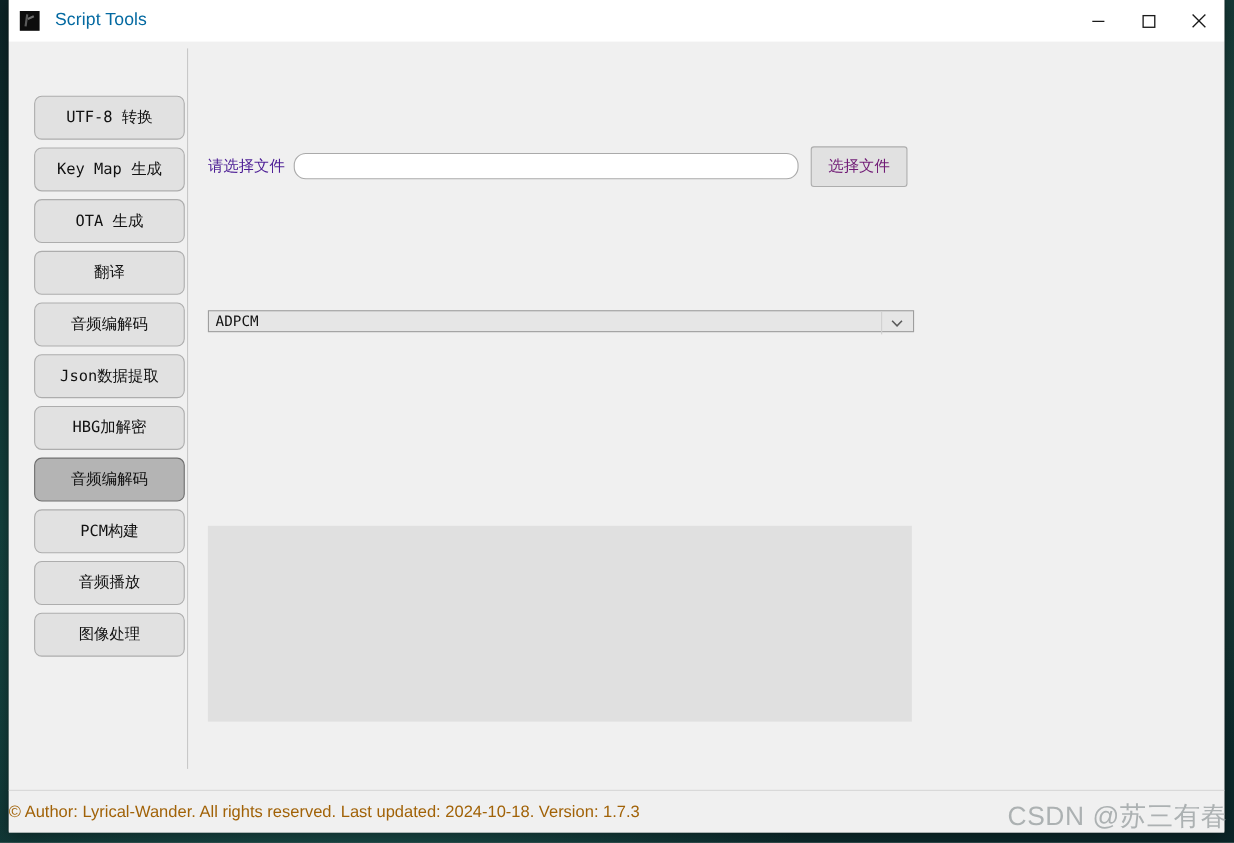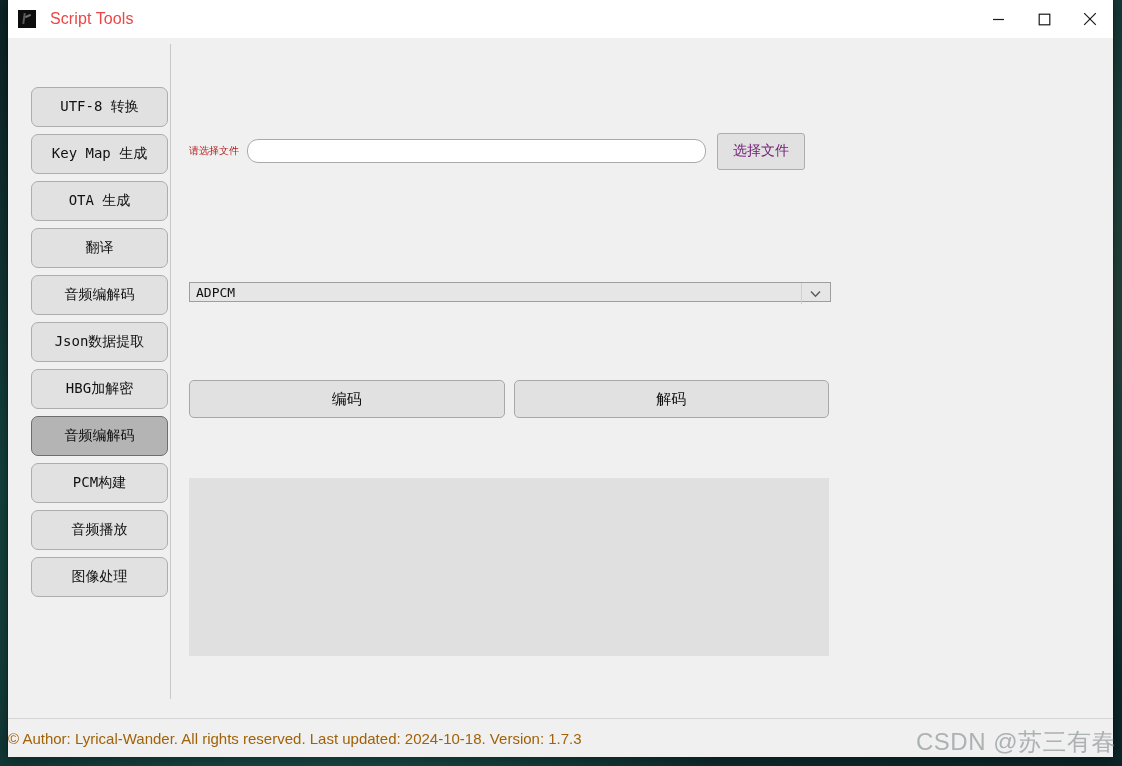--- a/index.html
+++ b/index.html
@@ -62,21 +62,21 @@
     content: "";
     position: absolute;
     left: 7px; top: 5px;
     width: 6px; height: 2px;
     background: #6f6f6f;
     transform: rotate(-25deg);
   }
   #app-title {
     margin-left: 14px;
     font-size: 16px;
-    color: #ef4444;
+    color: #0369a1;
     letter-spacing: 0.1px;
     white-space: nowrap;
   }
   .winbtn {
     position: absolute;
     top: 0;
     width: 46px;
     height: 38px;
     display: flex;
     align-items: center;
@@ -145,22 +145,22 @@
     position: absolute;
     left: 18px;
     top: 94px;
     width: 645px;
     height: 38px;
     display: flex;
     align-items: center;
   }
   #file-label {
     font-family: Liberation Serif, serif;
-    font-size: 10px;
-    color: #b91c1c;
+    font-size: 14px;
+    color: #4c1d95;
     white-space: nowrap;
   }
   #file-input {
     margin-left: 8px;
     width: 459px;
     height: 24px;
     border: 1px solid #aaaaaa;
     border-radius: 11px;
     background: #ffffff;
     box-sizing: border-box;
@@ -355,24 +355,20 @@
 
       <div id="codec-select">
         <span>ADPCM</span>
         <span class="chev">
           <svg width="11" height="8" viewBox="0 0 11 8">
             <polyline points="1,1.6 5.5,6.2 10,1.6" fill="none" stroke="#5a5a5a" stroke-width="1.4"></polyline>
           </svg>
         </span>
       </div>
 
-      <div id="action-row">
-        <div class="action-btn">编码</div>
-        <div class="action-btn">解码</div>
-      </div>
 
       <div id="output-box"></div>
 
     </div>
 
 
   </div>
 
   <div id="statusbar">
     <span id="status-text">© Author: Lyrical-Wander. All rights reserved.  Last updated: 2024-10-18. Version: 1.7.3</span>

